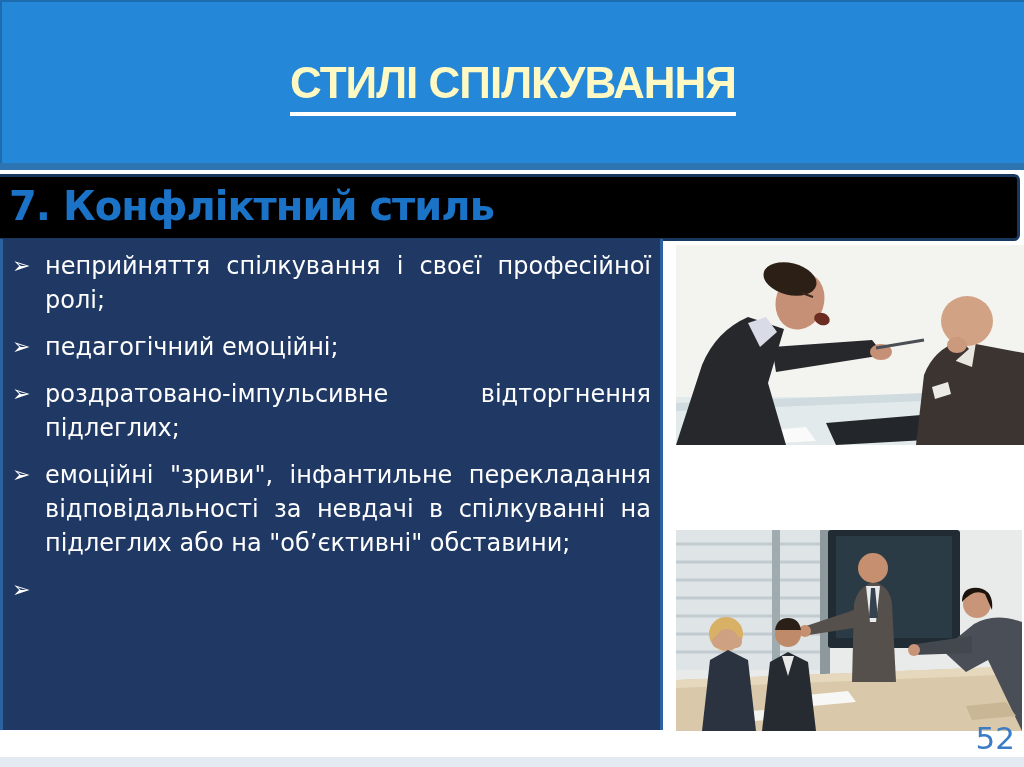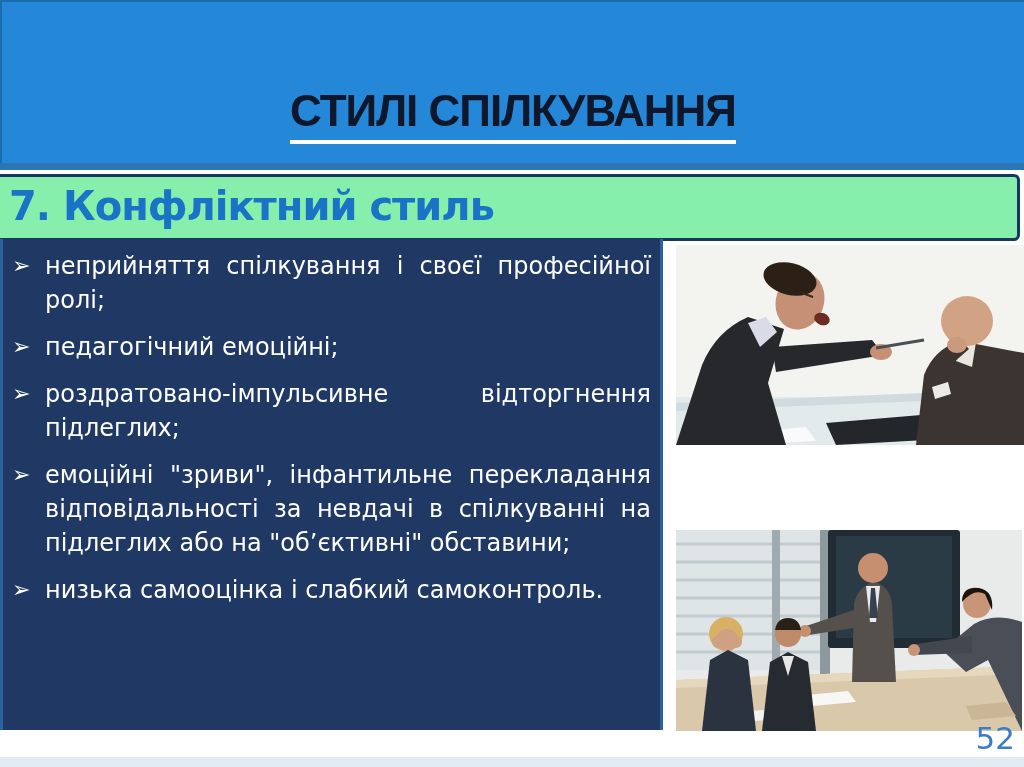--- a/index.html
+++ b/index.html
@@ -9,35 +9,34 @@
   }
   
   .header{
     position:absolute;left:0;top:0;width:1024px;height:163px;
     background:#2487D8;box-sizing:border-box;
     border-top:2px solid #1E6CB0;border-left:2px solid #1E6CB0;
   }
   .header-title{
     position:absolute;left:0;top:58px;width:100%;text-align:center;
     font-family:"Liberation Sans","DejaVu Sans",sans-serif;
-    font-weight:bold;font-size:44px;letter-spacing:-1px;color:#0f172a;
+    font-weight:bold;font-size:44px;letter-spacing:-1px;color:#fef9c3;
     line-height:46px;
-    margin-top:28px;
   }
   .header-title .underline{
     border-bottom:4px solid #ffffff;padding-bottom:5px;
   }
   .header-band{
     position:absolute;left:0;top:163px;width:1024px;height:7px;
     background:#2C74B2;
   }
   
   .section-bar{
     position:absolute;left:0;top:174px;width:1020px;height:67px;
-    box-sizing:border-box;background:#86efac;
+    box-sizing:border-box;background:#000000;
     border:3px solid #17375E;border-left:none;
     border-radius:0 6px 6px 0;
   }
   .section-heading{
     font-family:"DejaVu Sans",sans-serif;font-weight:bold;
     font-size:40px;line-height:59px;letter-spacing:-1px;
     color:#1B73C8;padding-left:9px;white-space:nowrap;
   }
   
   .content-box{
@@ -98,21 +97,20 @@
     <div class="item">
       <span class="marker">➢</span>
       <span class="item-text">роздратовано-імпульсивне відторгнення підлеглих;</span>
     </div>
     <div class="item">
       <span class="marker">➢</span>
       <span class="item-text">емоційні "зриви", інфантильне перекладання відповідальності за невдачі в спілкуванні на підлеглих або на "об’єктивні" обставини;</span>
     </div>
     <div class="item">
       <span class="marker">➢</span>
-      <span class="item-text">низька самооцінка і слабкий самоконтроль.</span>
     </div>
   </div>
 
   <div class="photo1">
     <svg viewBox="0 0 348 200" preserveAspectRatio="none">
       <rect width="348" height="200" fill="#f3f3f0"></rect>
       <rect y="152" width="348" height="48" fill="#e2eaec"></rect>
       <polygon points="0,158 348,144 348,152 0,166" fill="#cfdbdf"></polygon>
       <polygon points="150,178 245,170 268,194 160,200" fill="#23262a"></polygon>
       <polygon points="60,188 130,182 140,196 66,200" fill="#fafafa"></polygon>

